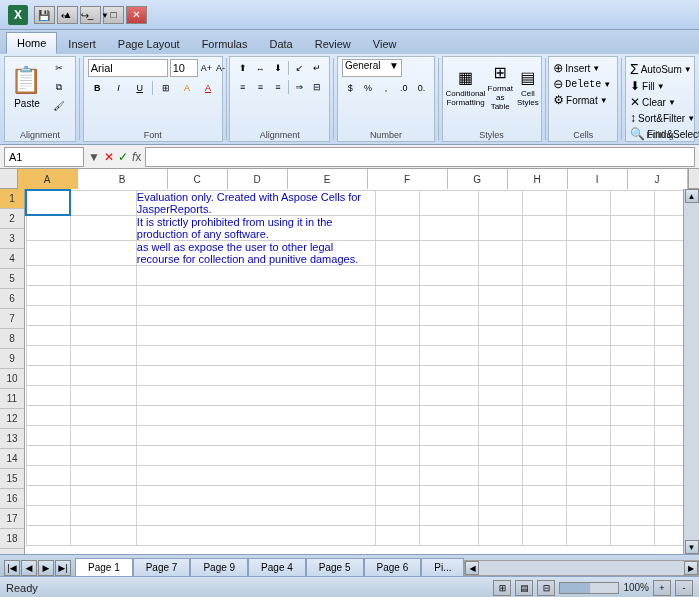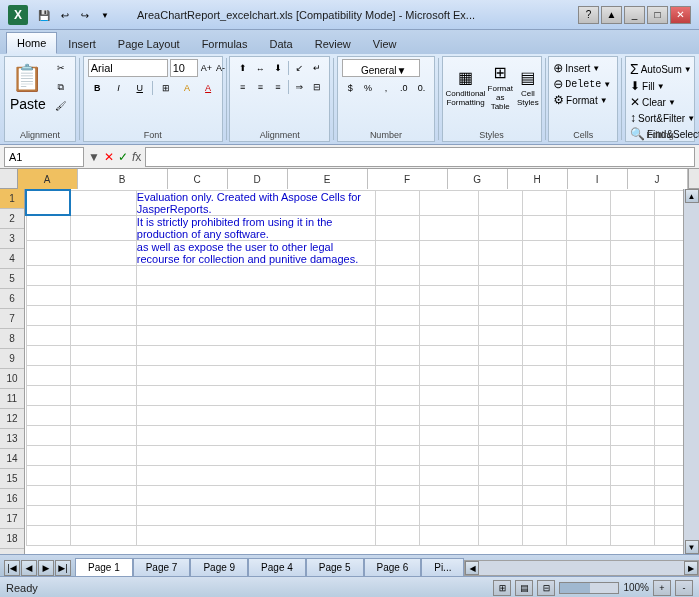--- a/index.html
+++ b/index.html
@@ -268,44 +268,43 @@
       cursor: pointer;
       display: flex; align-items: center;
     }
     .sheet-tab.active {
       background: white;
       color: #000;
     }
 
     
     .num-format-box {
-      width: 78px; height: 18px;
+      width: 60px; height: 18px;
       border: 1px solid #aaa;
       background: white;
       font-size: 10px;
-      padding: 0 18px;
-      display: flex; align-items: flex-end; justify-content: space-between;
+      padding: 0 2px;
+      display: flex; align-items: flex-start; justify-content: space-between;
     }
 
     .btn-col { display: flex; flex-direction: column; gap: 1px; }
   </style>
 </head>
 <body>
 
 <div class="title-bar">
   <div class="title-bar-icon">
     <span>X</span>
   </div>
   <div style="display:flex;gap:2px;position:absolute;left:36px;top:6px;">
     <div class="qa-btn">💾</div>
     <div class="qa-btn">↩</div>
     <div class="qa-btn">↪</div>
     <div class="qa-btn" style="font-size:8px;">▼</div>
   </div>
-  <div class="title-bar-text">AreaChartReport_excelchart.xls [Compatibility Mode] - Microsoft Ex...</div>
   <div class="title-bar-buttons">
     <div class="win-btn">?</div>
     <div class="win-btn">▲</div>
     <div class="win-btn">_</div>
     <div class="win-btn">□</div>
     <div class="win-btn" style="background:linear-gradient(to bottom,#e87070,#c04040);color:white;">✕</div>
   </div>
 </div>
 
 <div class="ribbon">
@@ -319,21 +318,21 @@
     <div class="ribbon-tab">Review</div>
     <div class="ribbon-tab">View</div>
   </div>
 
   <div class="ribbon-content">
 
     <div class="ribbon-group" style="min-width:72px;">
       <div class="ribbon-group-inner">
         <div class="ribbon-btn-large">
           <div style="font-size:26px;">📋</div>
-          <div style="font-size:14px;">Paste</div>
+          <div style="font-size:10px;">Paste</div>
         </div>
         <div class="btn-col">
           <div class="ribbon-btn-small" title="Cut">✂</div>
           <div class="ribbon-btn-small" title="Copy">⧉</div>
           <div class="ribbon-btn-small" title="Format Painter">🖌</div>
         </div>
       </div>
       <div class="ribbon-group-label">Alignment</div>
     </div>
 

